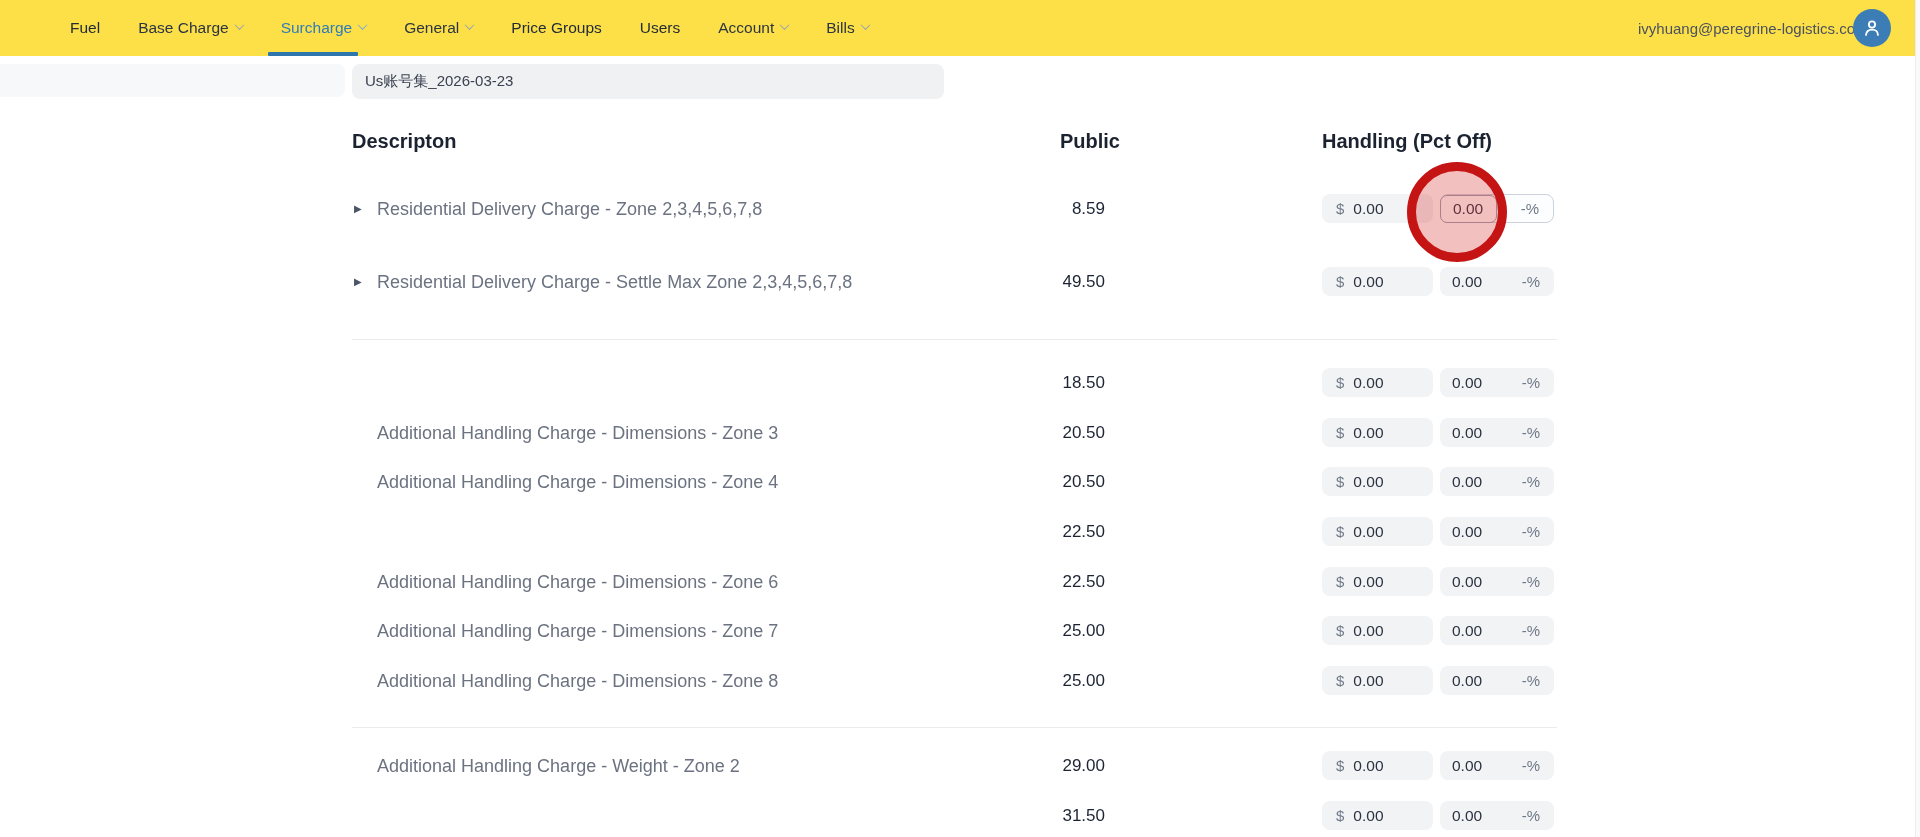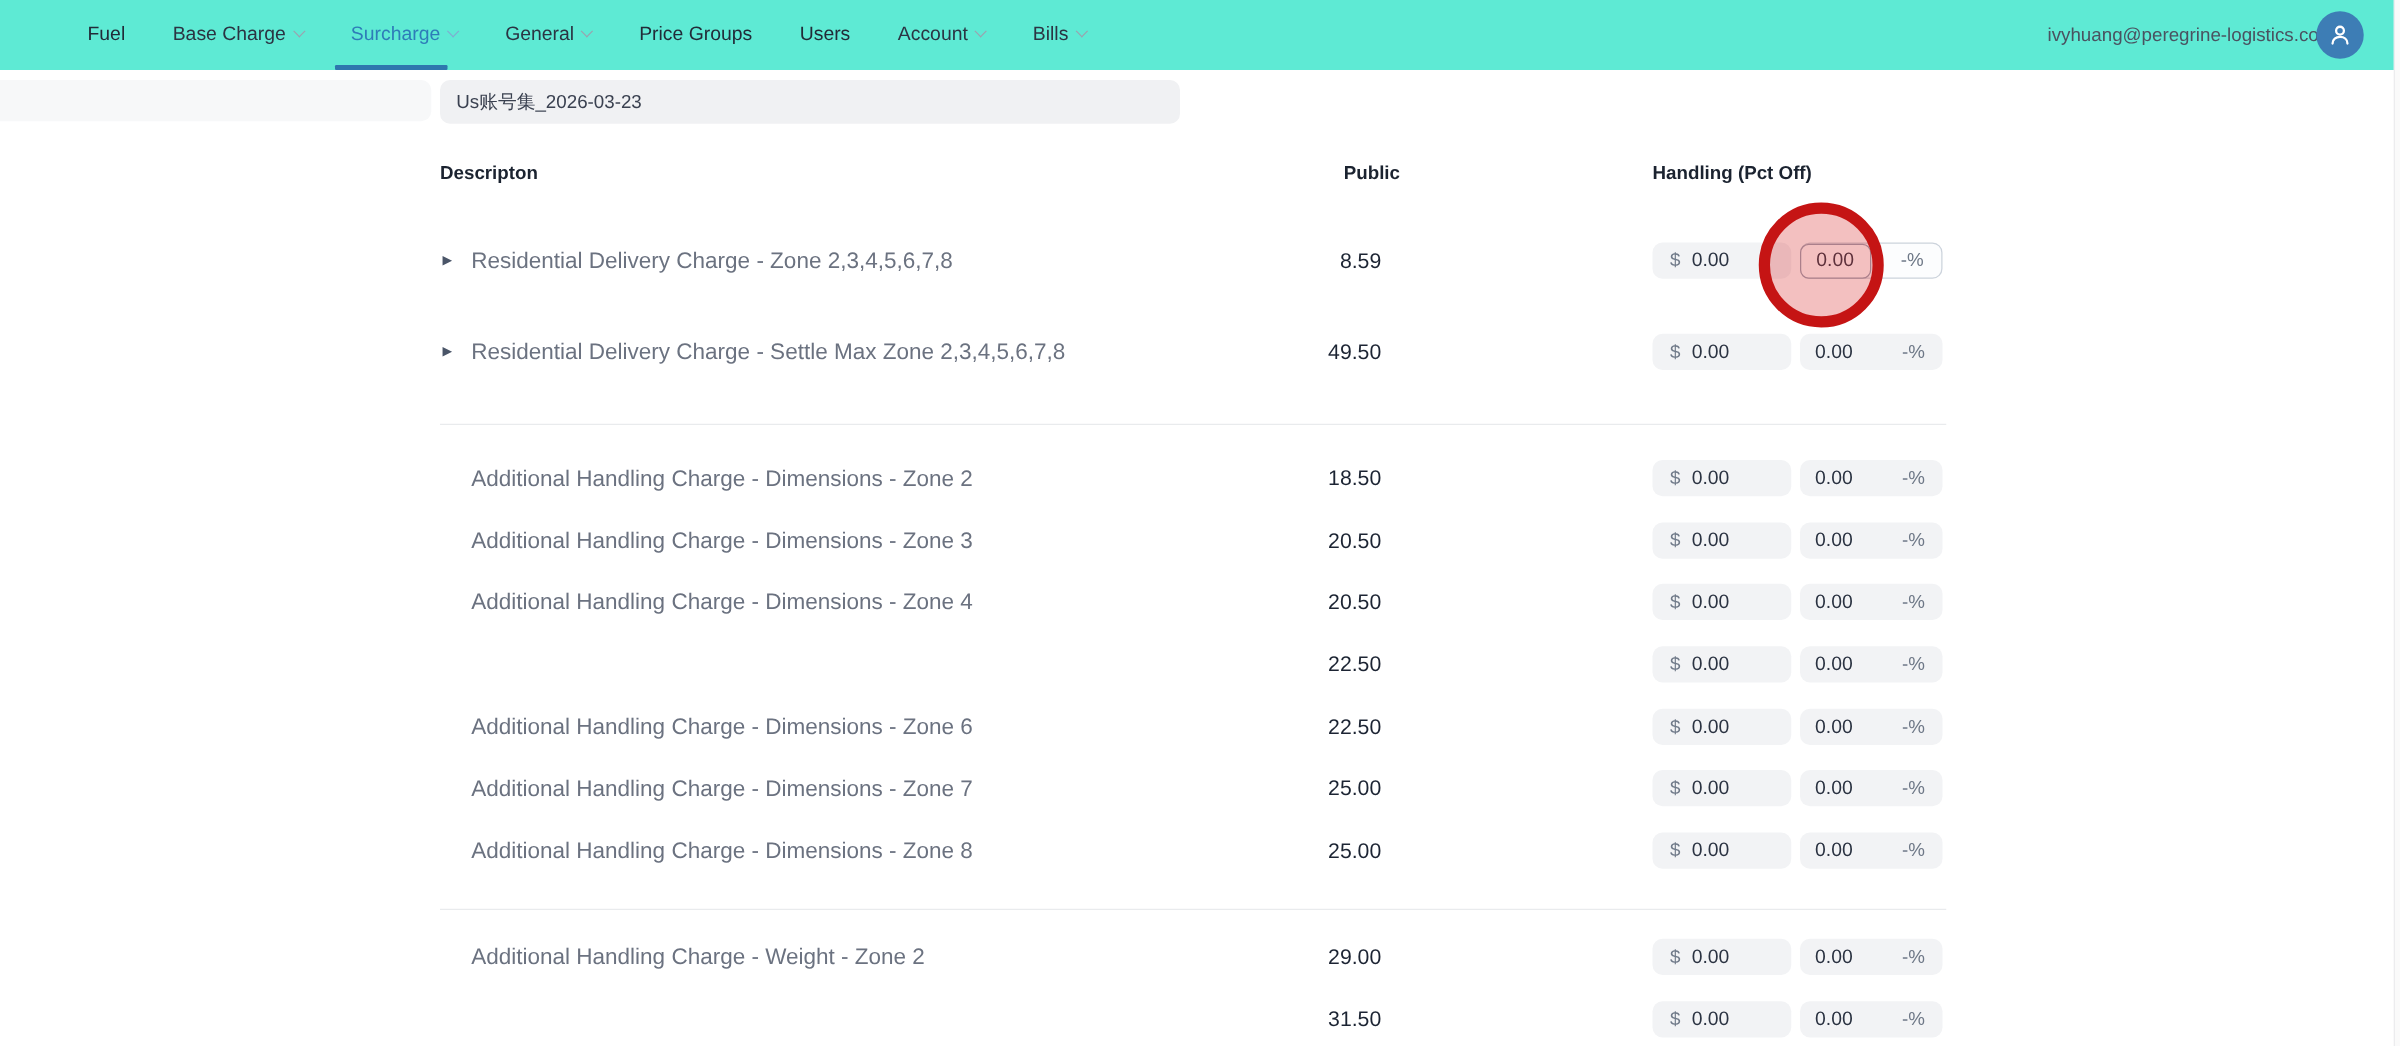--- a/index.html
+++ b/index.html
@@ -1,21 +1,21 @@
 <!DOCTYPE html>
 <html><head>
 <meta charset="utf-8">
 <style>
   * { margin:0; padding:0; box-sizing:border-box; }
   html,body { background:#fff; }
   body { font-family:"Liberation Sans","DejaVu Sans",sans-serif; }
   #page { position:relative; width:1920px; height:837px; background:#fff; overflow:hidden; }
 
   
-  .nav { position:absolute; left:0; top:0; width:1920px; height:56px; background:#5eead4;
+  .nav { position:absolute; left:0; top:0; width:1920px; height:56px; background:#fde047;
          display:flex; align-items:center; padding-left:70px; }
   .nav-item { display:flex; align-items:center; margin-right:38px; font-size:15.5px;
               color:#2b3443; cursor:pointer; white-space:nowrap; }
   .nav-item.plain { color:#222b38; }
   .nav-item.active { color:#2e7cb8; }
   .chev { display:inline-block; width:7px; height:7px; border-right:1.6px solid #9aa3af;
           border-bottom:1.6px solid #9aa3af; transform:rotate(45deg) translate(-1px,-1px);
           margin-left:7px; margin-top:-3px; }
   .nav-item.active .chev { border-color:#7fadd0; }
   .nav-underline { position:absolute; left:268px; top:52px; width:90px; height:4px;
@@ -26,21 +26,21 @@
             background:#3d7db5; display:flex; align-items:center; justify-content:center; cursor:pointer; }
 
   
   .tabstrip-left { position:absolute; left:0; top:64px; width:345px; height:33px;
                    background:#f7f8f9; border-radius:0 8px 8px 0; }
   .tab-selected { position:absolute; left:352px; top:64px; width:592px; height:35px;
                   background:#f0f1f3; border-radius:8px; display:flex; align-items:center;
                   padding-left:13px; font-size:15px; color:#3a4150; cursor:pointer; }
 
   
-  .hdr { position:absolute; top:130px; font-size:15px; font-weight:600; color:#1b2330; }
+  .hdr { position:absolute; top:130px; font-size:20px; font-weight:600; color:#1b2330; }
   .hdr-desc { left:352px; }
   .hdr-public { left:950px; width:170px; text-align:right; }
   .hdr-company { left:1322px; }
 
   
   .row { position:absolute; left:352px; width:1205px; height:30px; }
   .caret { position:absolute; left:2px; top:50%; transform:translateY(-50%);
            font-size:10px; color:#4a5568; cursor:pointer; line-height:1; }
   .desc { position:absolute; left:25px; top:50%; transform:translateY(-50%);
           font-size:18px; color:#6b7280; white-space:nowrap; }
@@ -154,21 +154,20 @@
     </div>
     <div class="pct-group">
       <input class="pct-input" value="0.00" style="">
       <span class="sfx">-%</span>
     </div>
   </div>
 
   <div class="divider" style="top:339px;"></div>
 
   <div class="row" style="top:368px;">
-    <span class="desc">Additional Handling Charge - Dimensions - Zone 2</span>
     <span class="pubval">18.50</span>
     <div class="amt-group">
       <span class="cur">$</span>
       <input class="amt-input" value="0.00" style="">
     </div>
     <div class="pct-group">
       <input class="pct-input" value="0.00" style="">
       <span class="sfx">-%</span>
     </div>
   </div>

